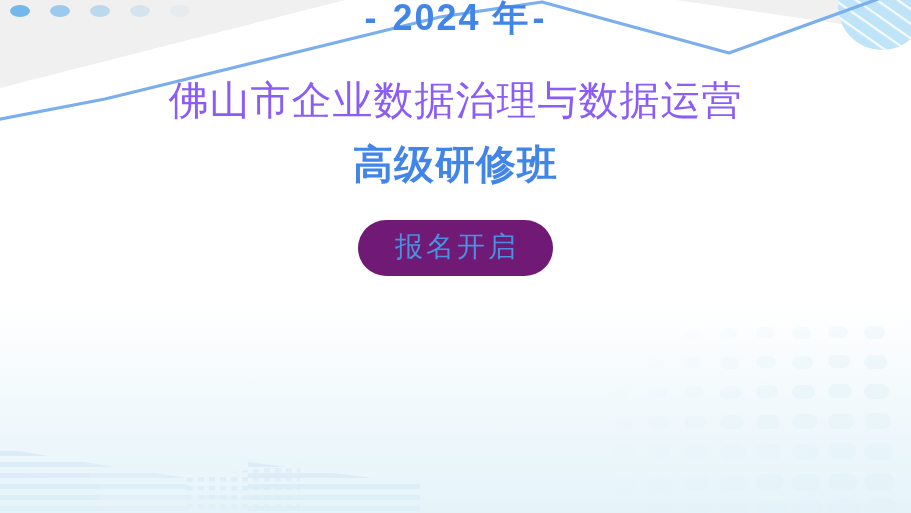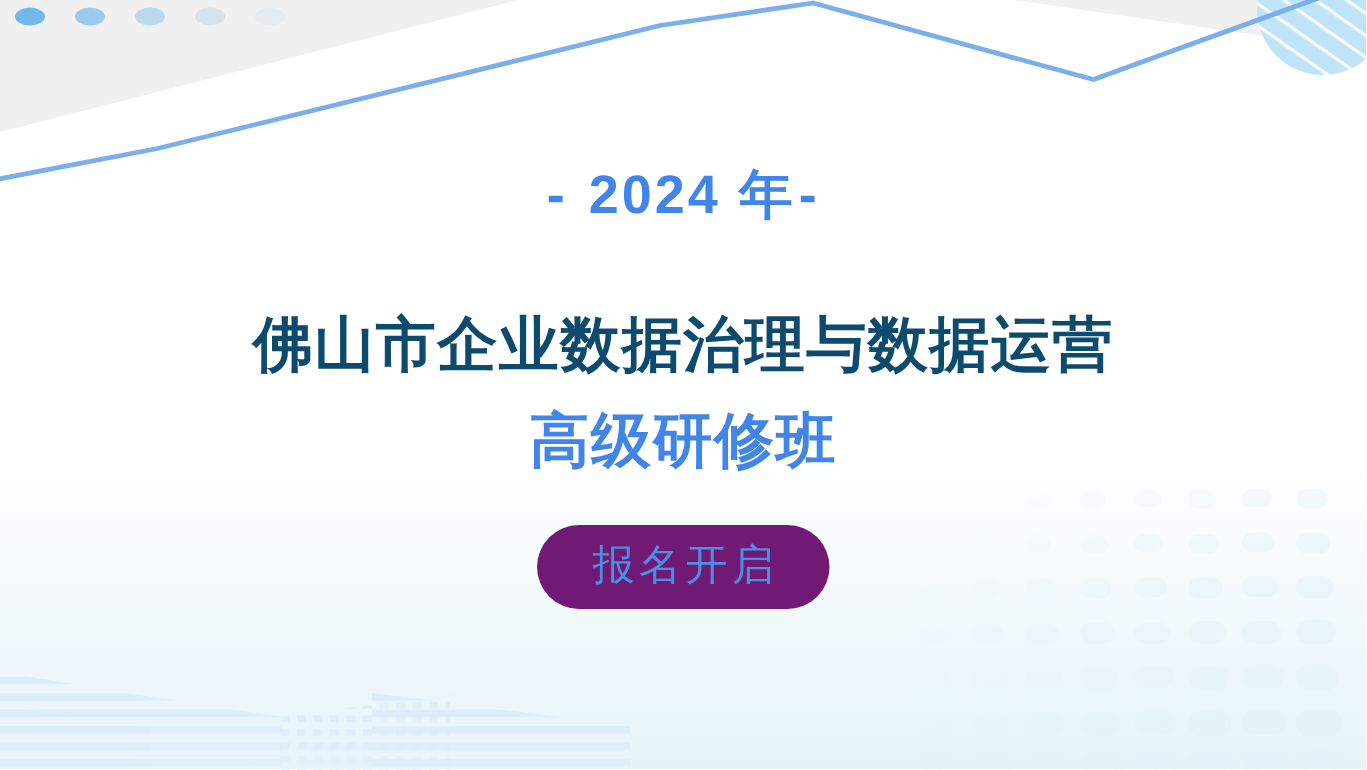--- a/index.html
+++ b/index.html
@@ -39,38 +39,37 @@
   .content {
     position: absolute;
     left: 0;
     right: 0;
     top: 0;
     display: flex;
     flex-direction: column;
     align-items: center;
   }
   .year-line {
-    margin-top: 112px;
     font-size: 36px;
     font-weight: 700;
     color: #4285E8;
     letter-spacing: 2px;
     line-height: 1;
     white-space: nowrap;
   }
   .year-dash {
     color: #4285E8;
     font-weight: 700;
     padding: 0 2px;
   }
   .title-line1 {
-    margin-top: 60px;
+    margin-top: 42px;
     font-size: 40px;
-    font-weight: 700;
-    color: #0c4a6e;
+    font-weight: 400;
+    color: #8b5cf6;
     letter-spacing: 1px;
     line-height: 1.1;
     white-space: nowrap;
   }
   .title-line2 {
     margin-top: 20px;
     font-size: 40px;
     font-weight: 700;
     color: #4285E8;
     letter-spacing: 1px;

